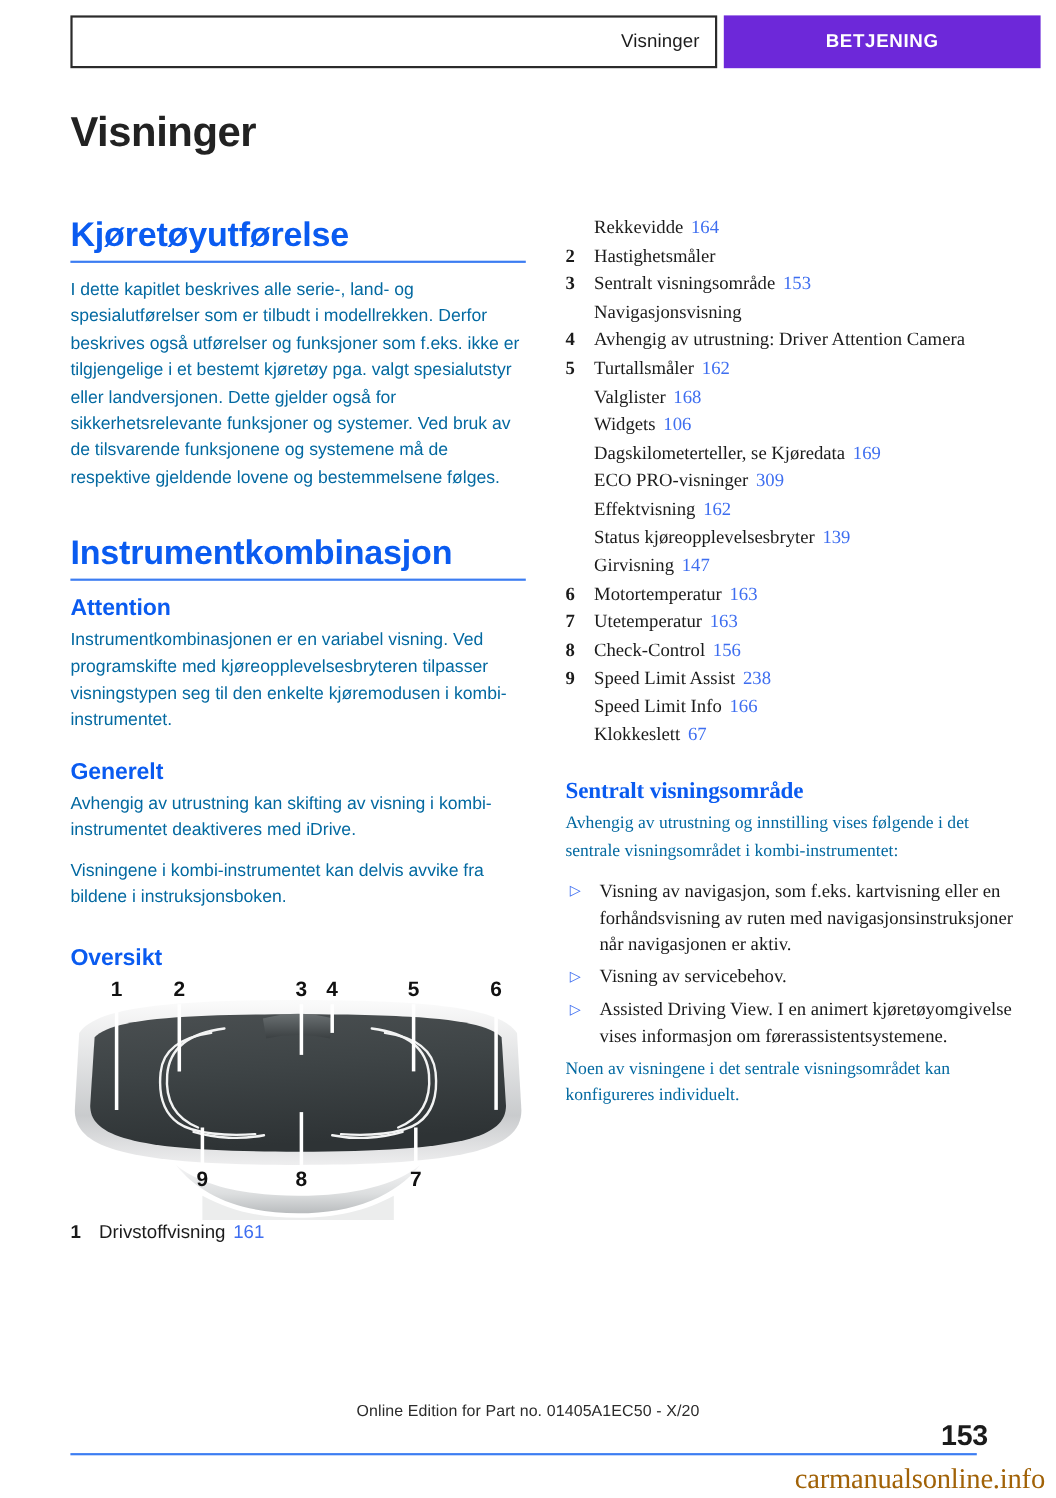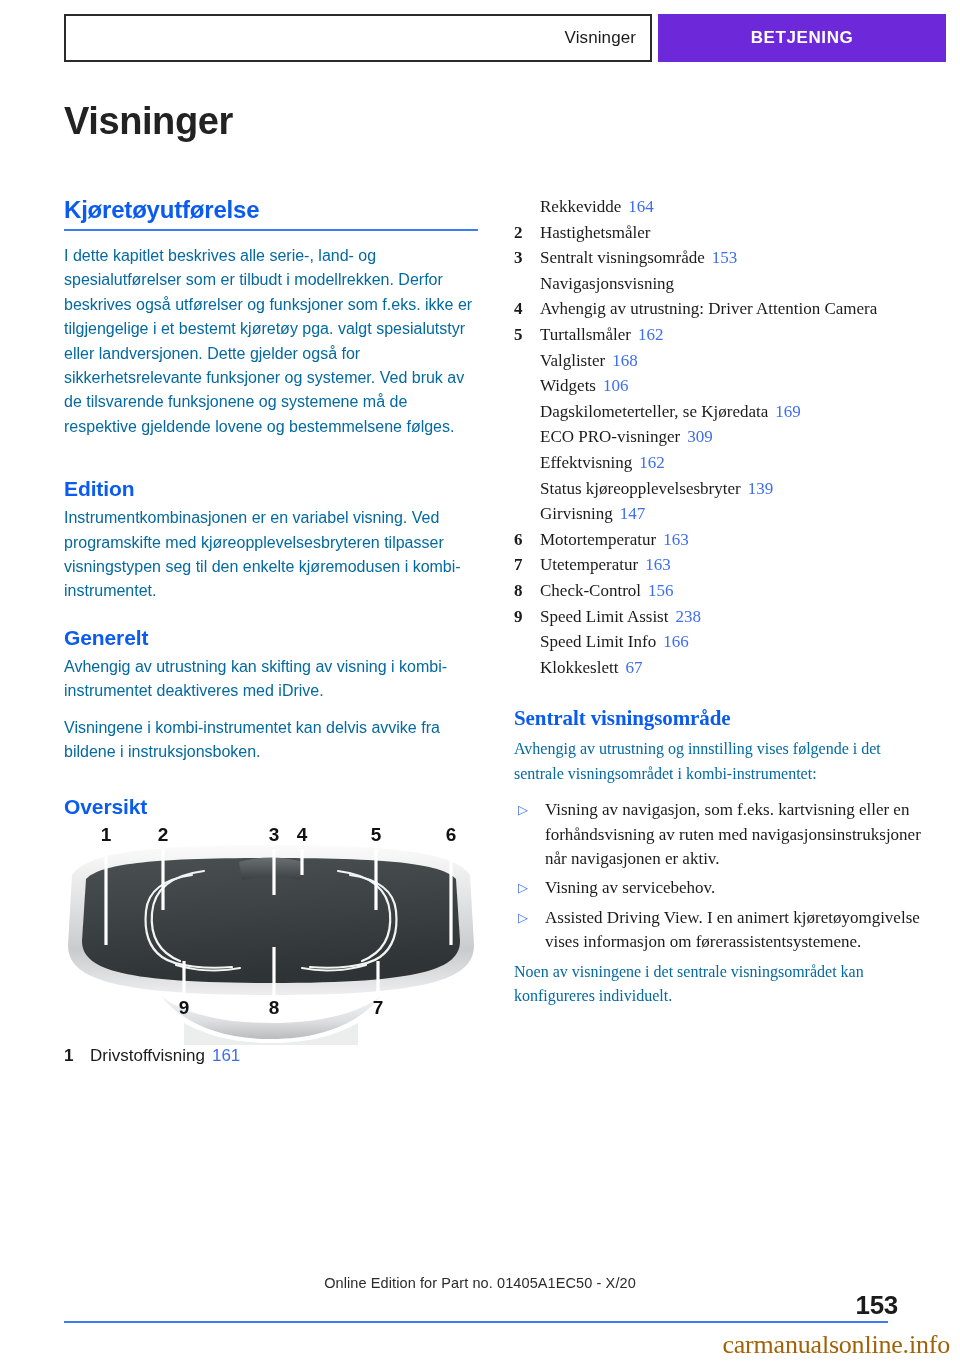--- a/index.html
+++ b/index.html
@@ -68,21 +68,21 @@
   .col {
     position: absolute;
     top: 196px;
     width: 414px;
   }
   .col-left  { left: 64px; }
   .col-right { left: 514px; font-family: Liberation Serif, serif; }
 
   
   .h-section {
-    font-size: 24px;
+    font-size: 31px;
     font-weight: bold;
     color: #0a5bf0;
     letter-spacing: -0.2px;
     padding-bottom: 5px;
     border-bottom: 2px solid #3c7df2;
     margin-bottom: 13px;
   }
   .h-sub {
     font-size: 21px;
     font-weight: bold;
@@ -208,22 +208,23 @@
 
 <h1 class="page-title">Visninger</h1>
 
 <div class="col col-left">
 
   <h2 class="h-section">Kjøretøyutførelse</h2>
   <p class="body">I dette kapitlet beskrives alle serie-, land- og spesialutførelser som er tilbudt i modellrekken. Derfor beskrives også utførelser og funksjoner som f.eks. ikke er tilgjengelige i et bestemt kjøretøy pga. valgt spesialutstyr eller landversjonen. Dette gjelder også for sikkerhetsrelevante funksjoner og systemer. Ved bruk av de tilsvarende funksjonene og systemene må de respektive gjeldende lovene og bestemmelsene følges.</p>
 
   <div class="gap-lg"></div>
 
-
-  <h3 class="h-sub">Edition</h3>
+  <h2 class="h-section">Instrumentkombinasjon</h2>
+
+  <h3 class="h-sub">Attention</h3>
   <p class="body">Instrumentkombinasjonen er en variabel visning. Ved programskifte med kjøreopplevelsesbryteren tilpasser visningstypen seg til den enkelte kjøremodusen i kombi-instrumentet.</p>
 
   <div class="gap-sm"></div>
 
   <h3 class="h-sub">Generelt</h3>
   <p class="body">Avhengig av utrustning kan skifting av visning i kombi-instrumentet deaktiveres med iDrive.</p>
   <p class="body">Visningene i kombi-instrumentet kan delvis avvike fra bildene i instruksjonsboken.</p>
 
   <div class="gap-md"></div>
 

